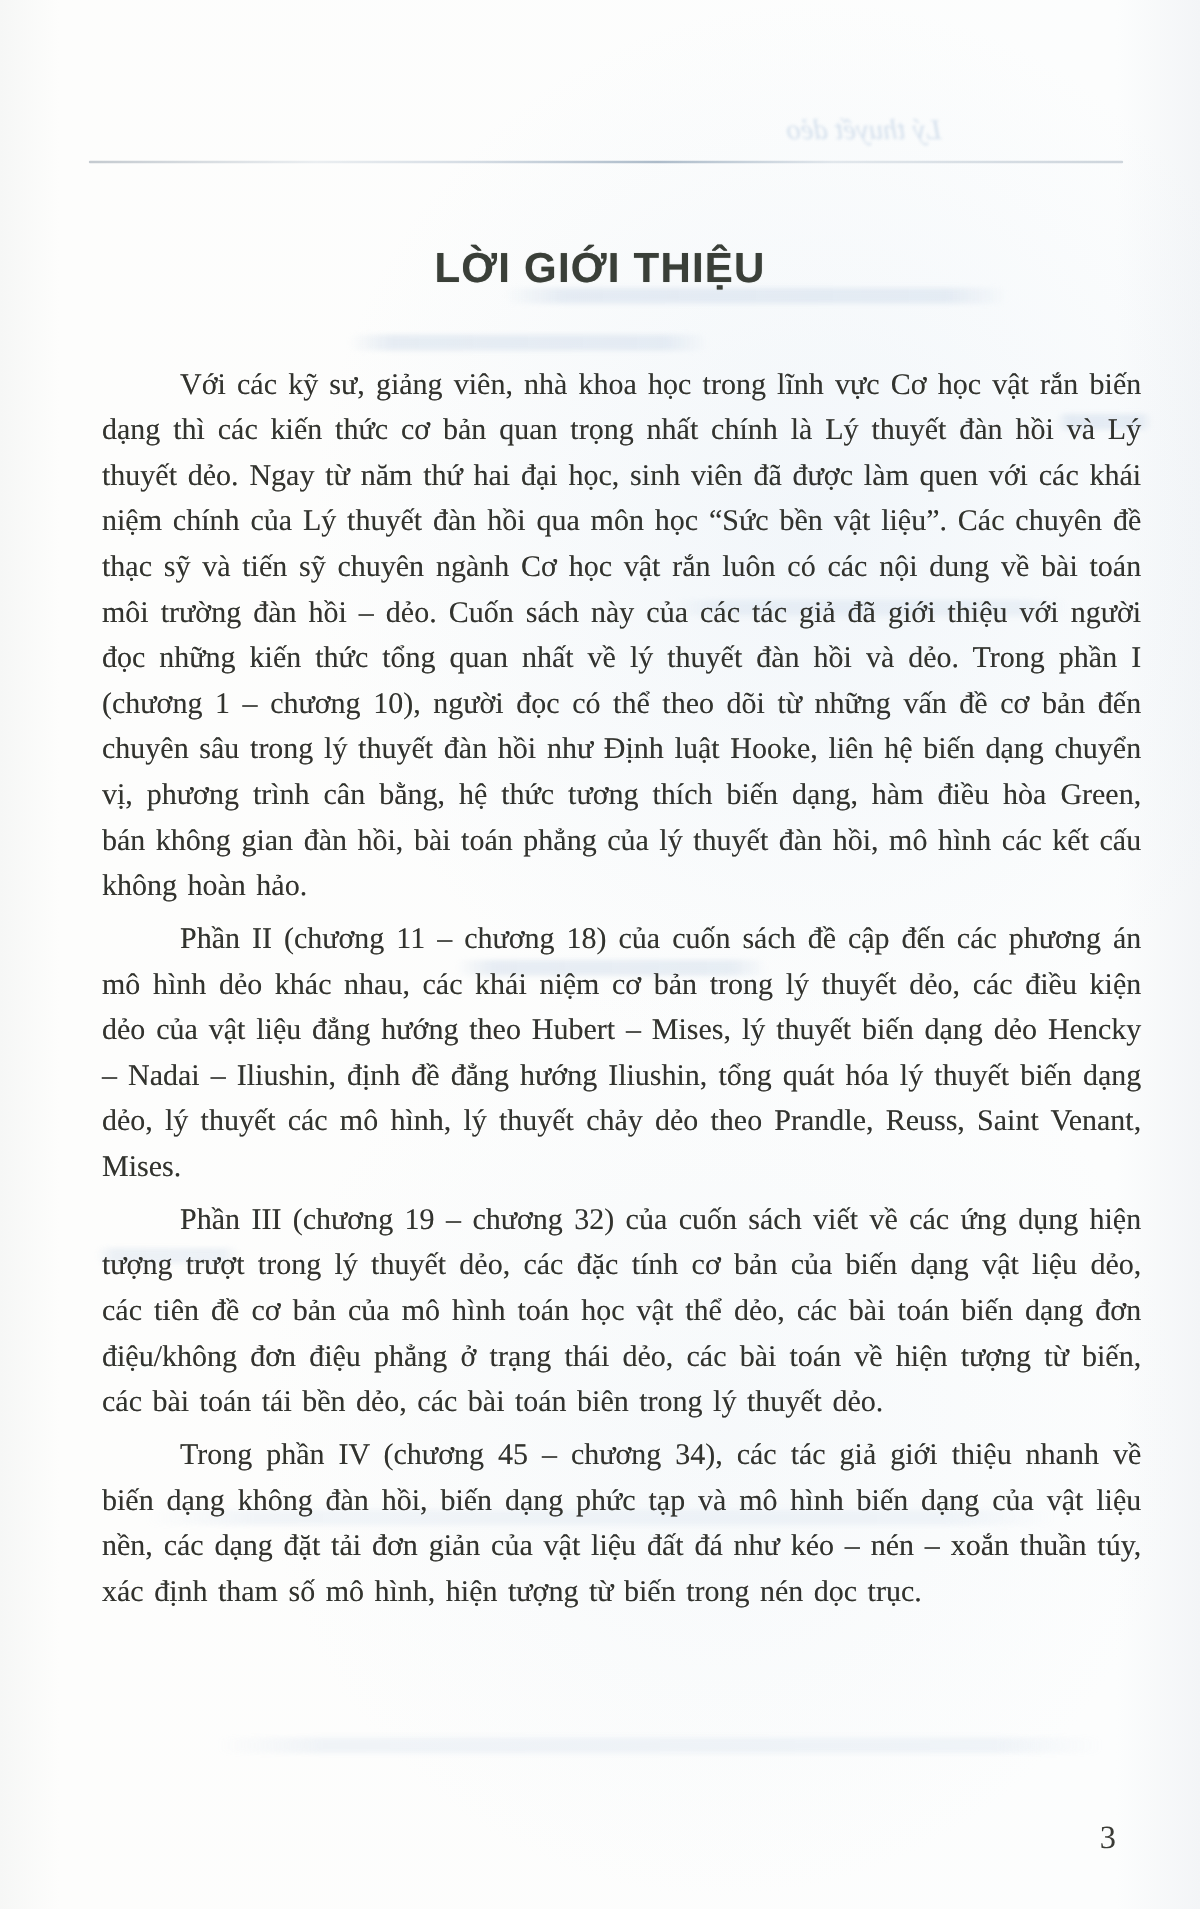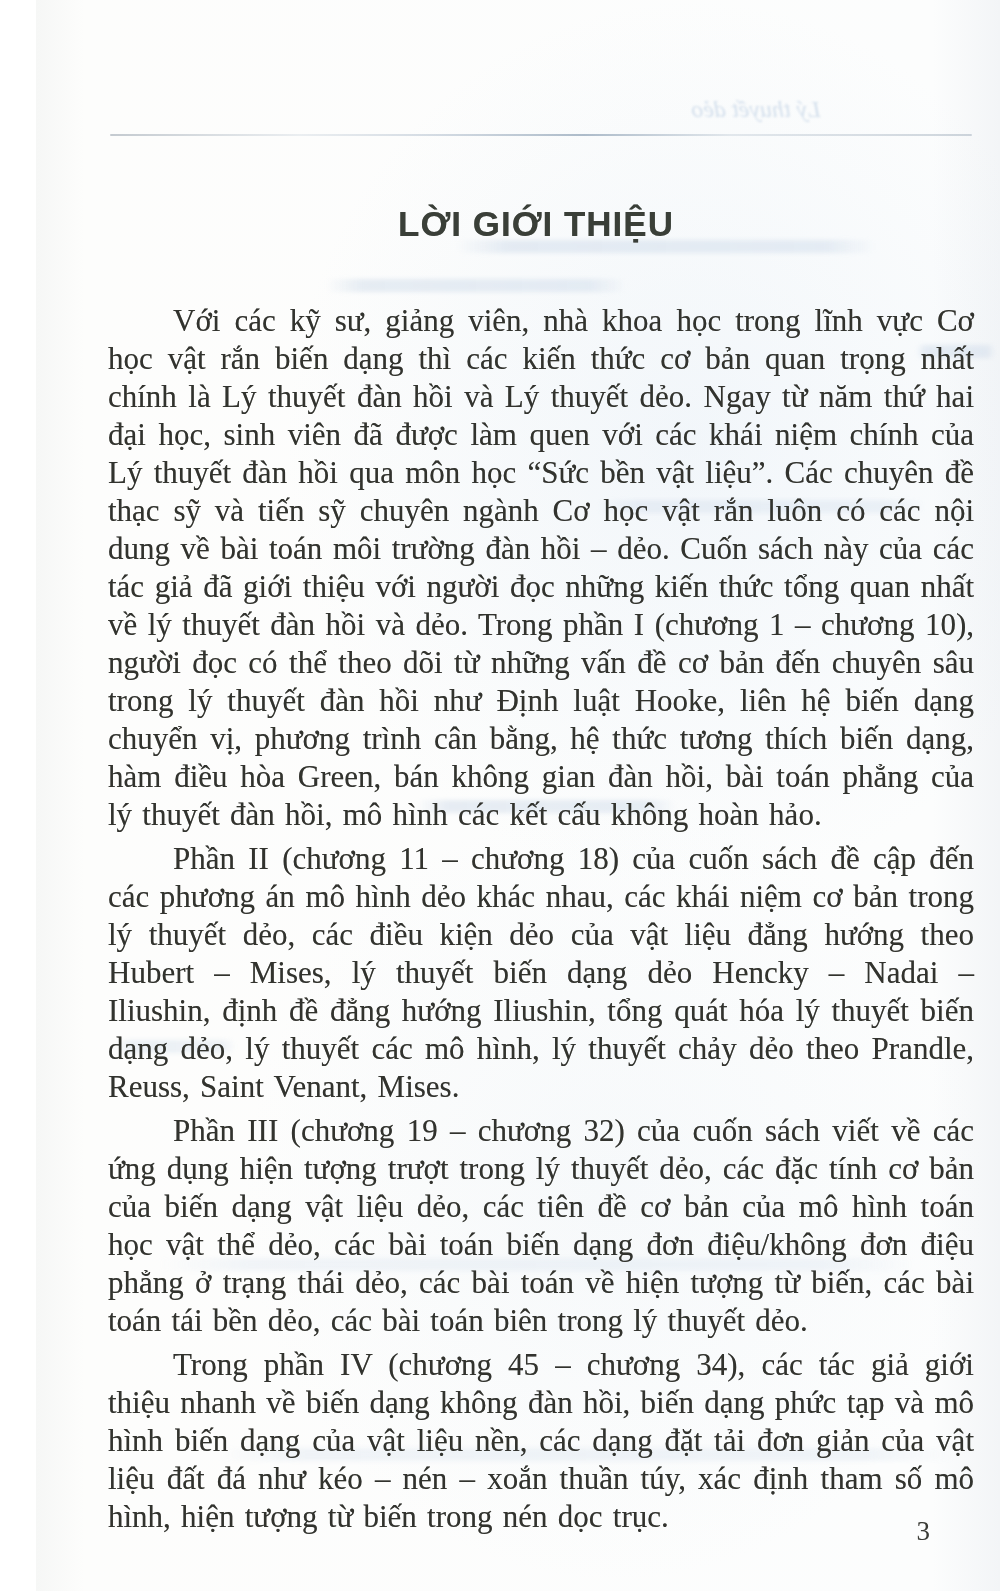--- a/index.html
+++ b/index.html
@@ -12,21 +12,20 @@
   }
   .page {
     position: absolute;
     inset: 0;
     background:
       radial-gradient(ellipse 60% 40% at 68% 28%, rgba(214,228,243,0.28), transparent 70%),
       radial-gradient(ellipse 55% 35% at 60% 75%, rgba(218,230,242,0.18), transparent 70%),
       linear-gradient(90deg, #f6f7f6 0%, #fdfdfc 5%, #fcfdfd 93%, #f3f5f7 100%),
       linear-gradient(180deg, #fcfdfd 0%, #fbfcfc 96%, #f1f3f5 100%),
       #fbfcfc;
-    margin-left: 36px;
   }
   .header-ghost {
     position: absolute;
     top: 96px;
     left: 500px;
     width: 440px;
     text-align: center;
     font-size: 24px;
     font-style: italic;
     color: #d3dfec;
@@ -58,23 +57,23 @@
     font-family: "Liberation Sans", sans-serif;
     font-weight: bold;
     font-size: 35px;
     letter-spacing: 1px;
     color: #3a3f38;
     text-shadow: 0 0 0.6px rgba(58,63,56,0.55);
   }
   .content {
     position: absolute;
     top: 302px;
-    left: 72px;
+    left: 85px;
     width: 866px;
-    font-size: 31px;
+    font-size: 25px;
     line-height: 38px;
     color: #32332e;
     text-align: justify;
     text-shadow: 0 0 0.5px rgba(50,51,46,0.45);
   }
   .content p {
     margin: 0 0 6px 0;
     text-indent: 65px;
     word-spacing: 2.5px;
   }

